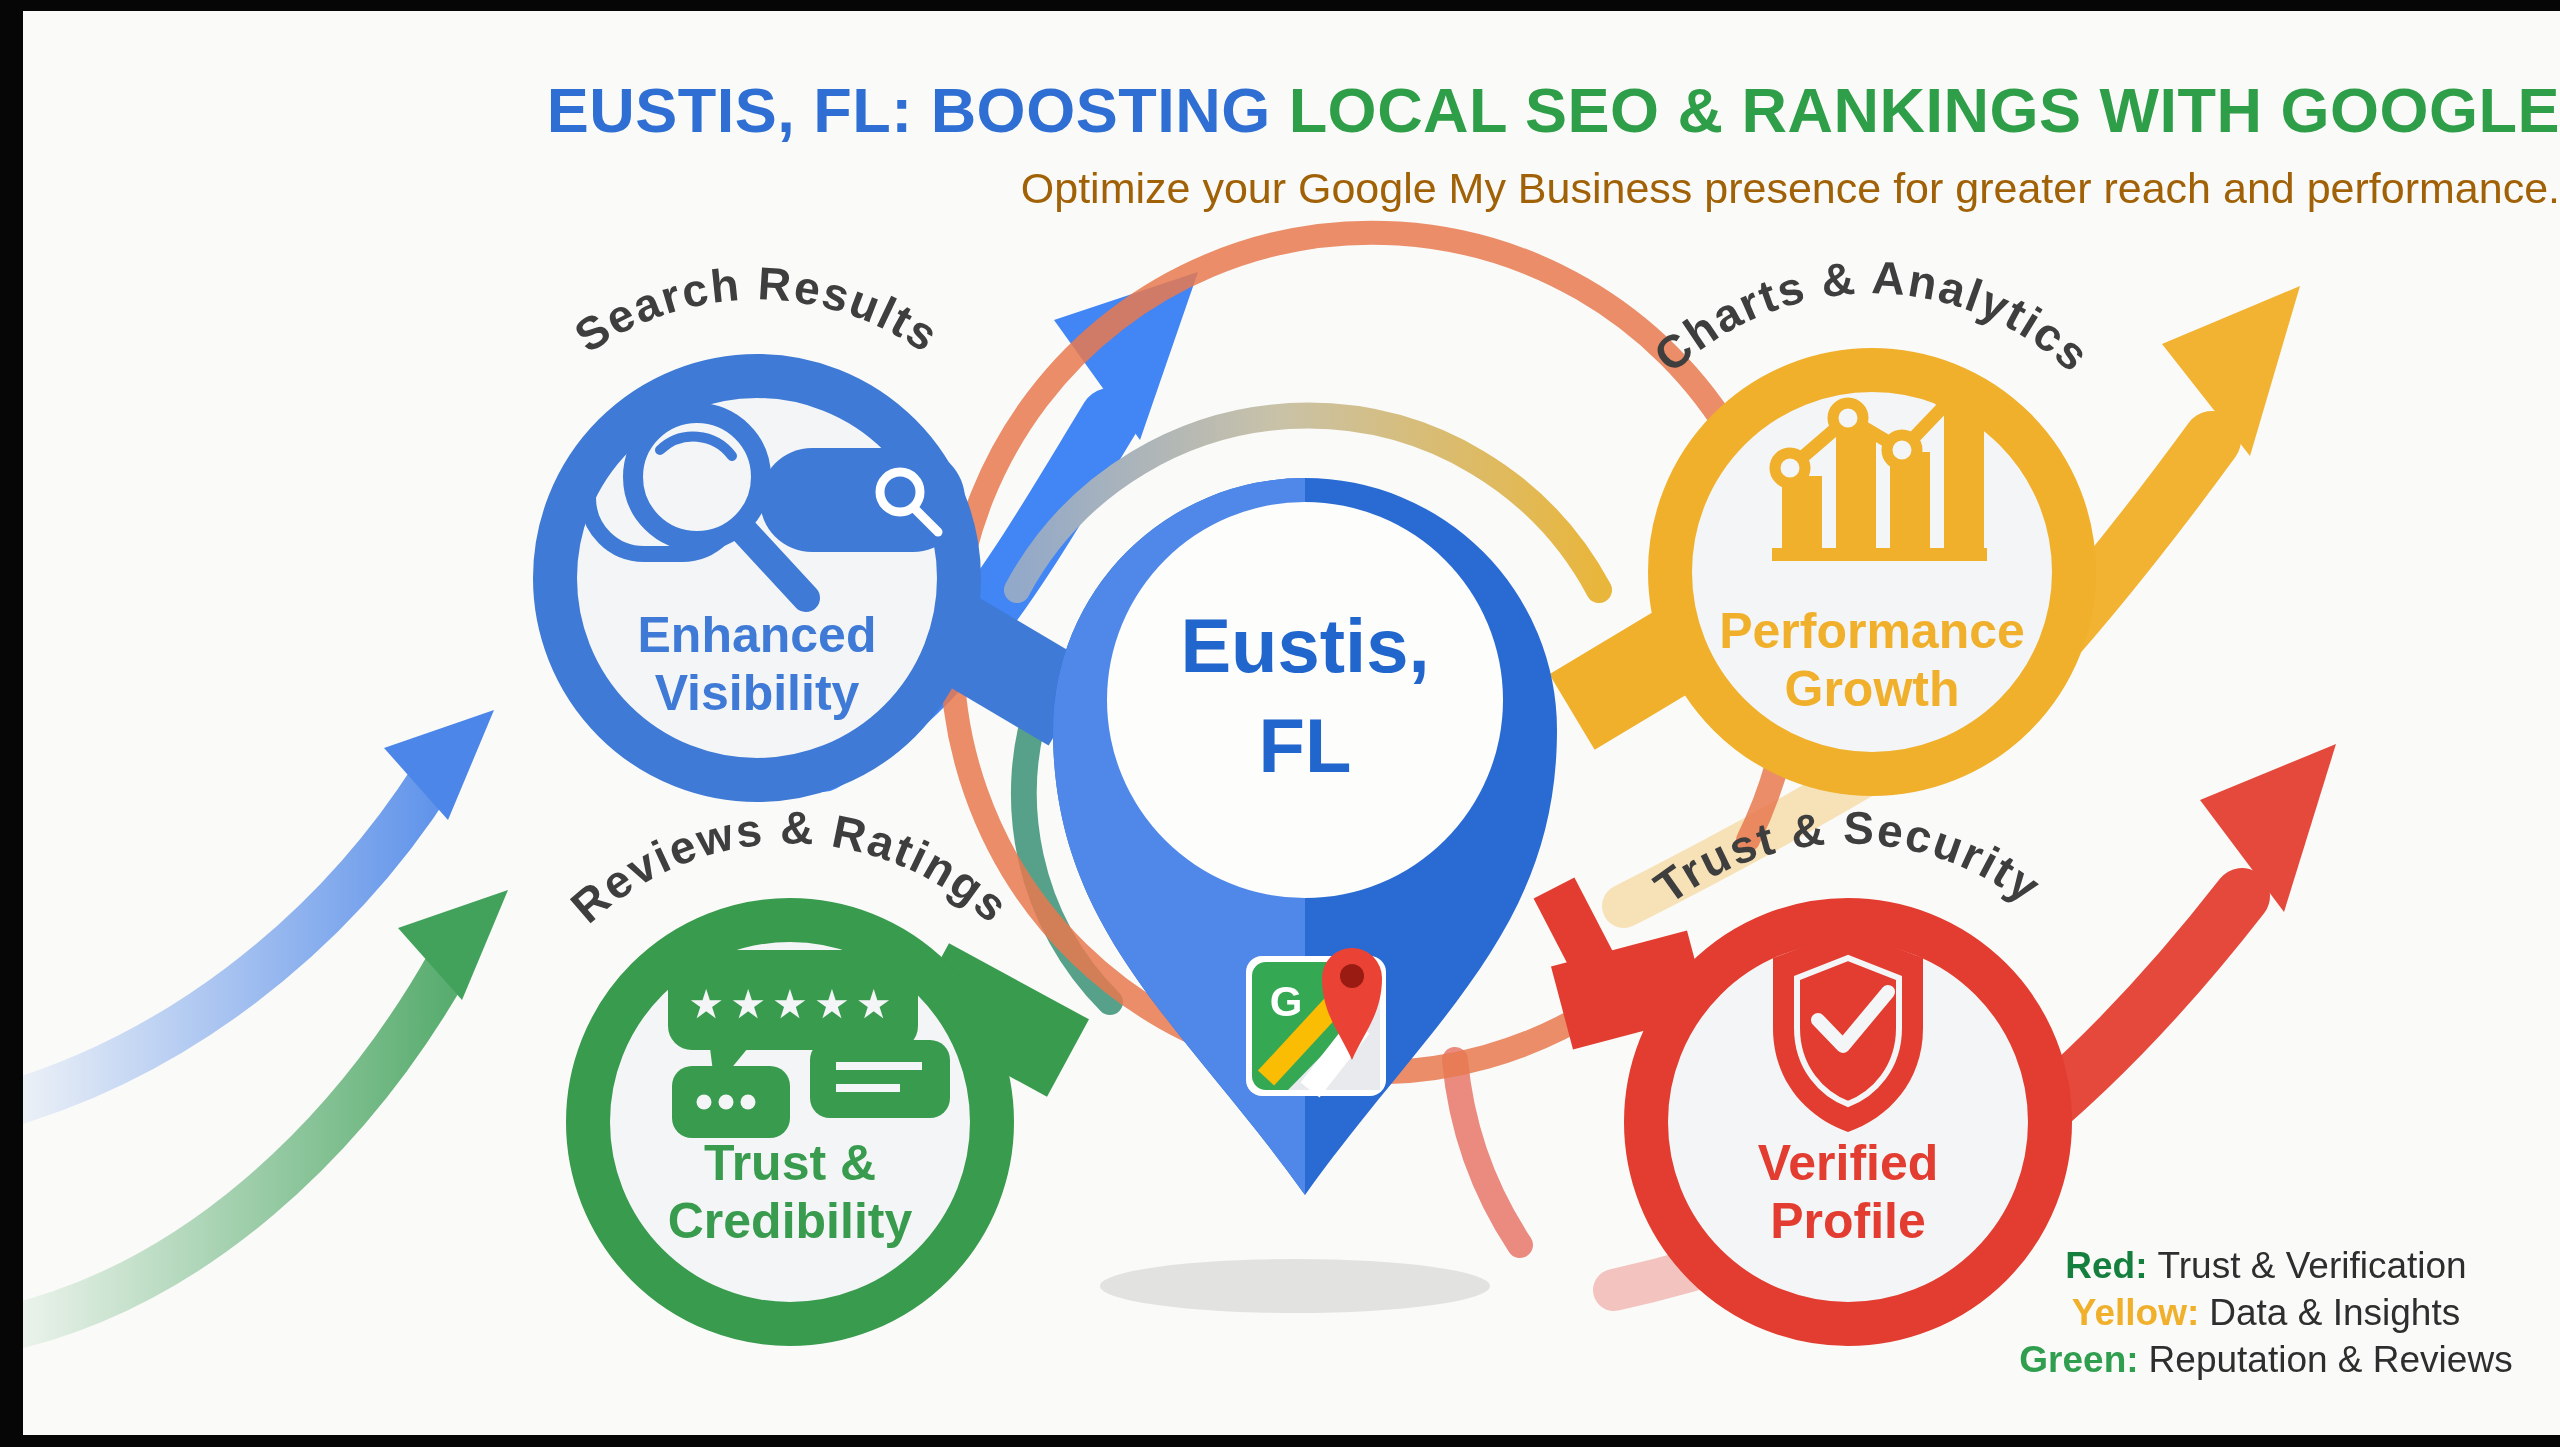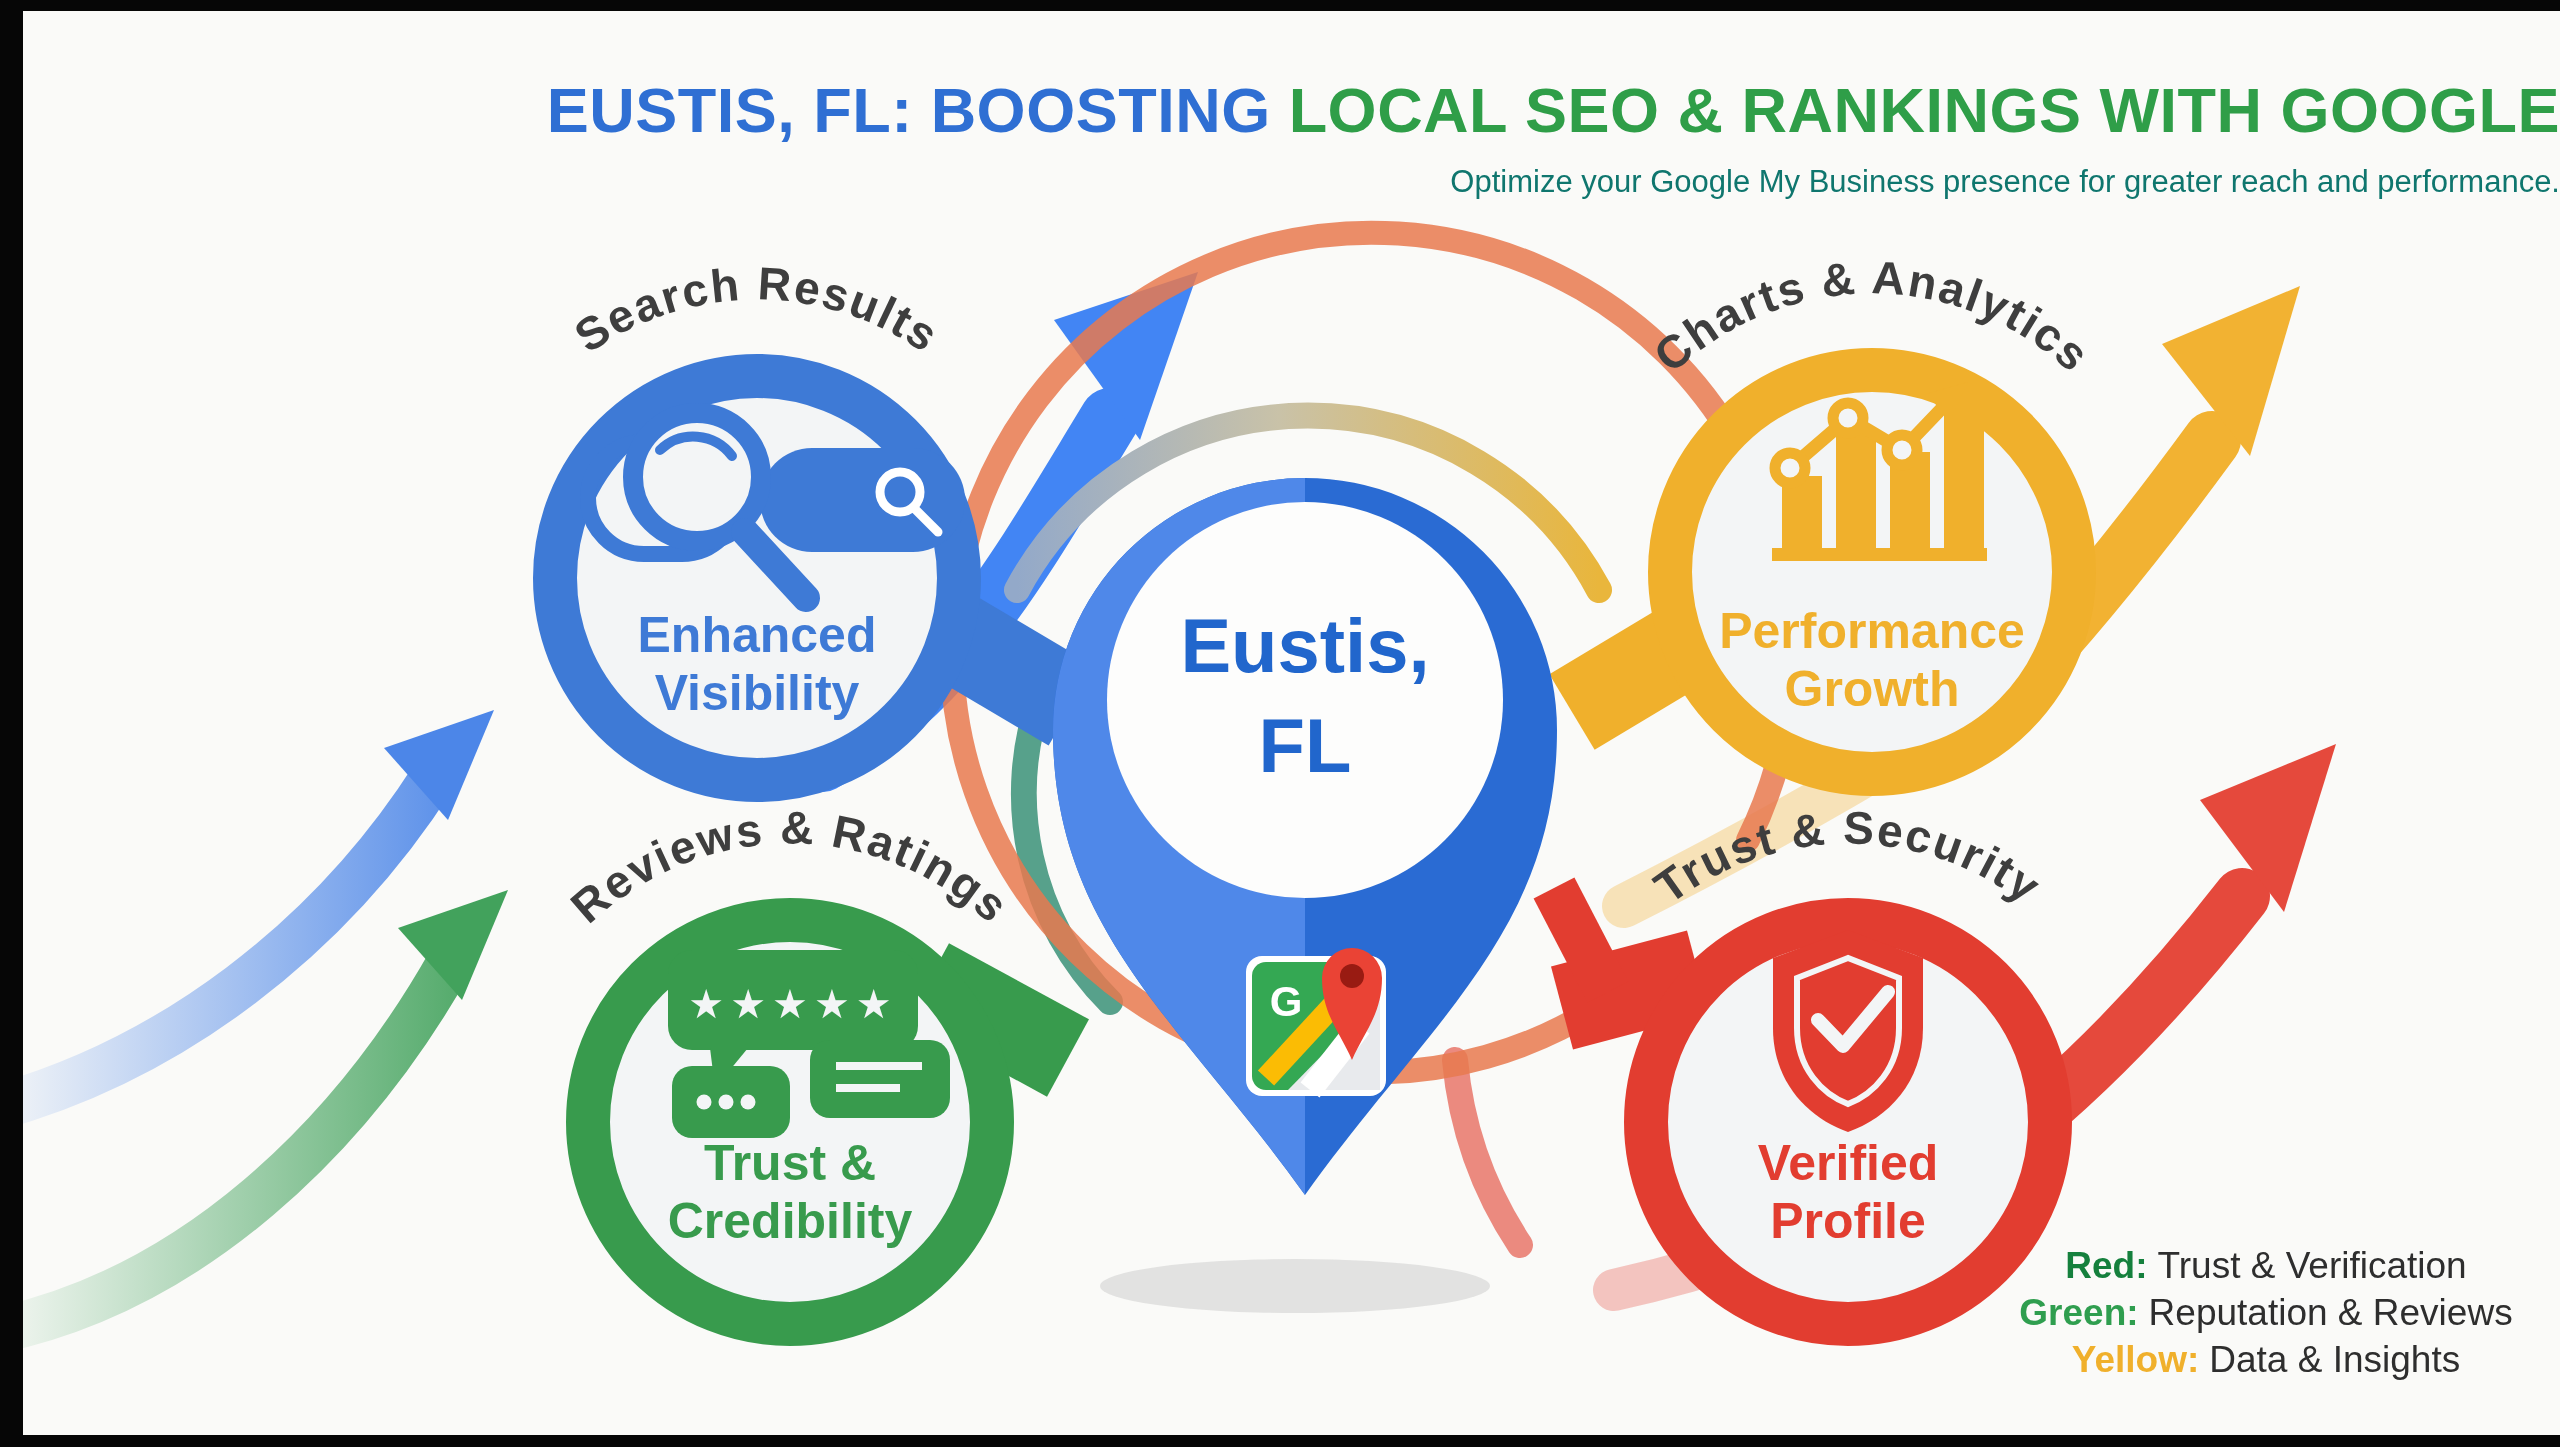--- a/index.html
+++ b/index.html
@@ -11,21 +11,21 @@
   }
   .stage { position: absolute; inset: 0; width: 2560px; height: 1447px; }
   .letterbox { position: absolute; background: #060606; z-index: 40; }
   .bar-top    { top: 0; left: 0; width: 2560px; height: 11px; }
   .bar-bottom { bottom: 0; left: 0; width: 2560px; height: 12px; }
   .bar-left   { top: 0; left: 0; width: 23px; height: 1447px; }
 
   .header { position: absolute; top: 74px; left: 0; width: 2560px; text-align: right; z-index: 30; }
   .title { font-size: 63px; font-weight: 700; letter-spacing: 0.5px; white-space: nowrap; }
   .title .t2 { margin-left: 18px; }
-  .subtitle { margin-top: 18px; font-size: 31px; font-weight: 400; color: #0f766e; }
+  .subtitle { margin-top: 18px; font-size: 43px; font-weight: 400; color: #a16207; }
 
   svg#art { position: absolute; top: 0; left: 0; z-index: 10; }
   svg text { font-family: "Liberation Sans", sans-serif; }
   .arc-label { font-size: 46px; font-weight: 700; fill: #3e3e3e; letter-spacing: 2px; }
   .caption { font-size: 50px; font-weight: 700; text-anchor: middle; }
   .pin-city { font-weight: 700; text-anchor: middle; }
 
   .legend {
     position: absolute; right: 14px; bottom: 64px; width: 560px;
     text-align: center; z-index: 30;
@@ -195,23 +195,23 @@
       <span class="t1" style="color: rgb(47, 111, 211);">EUSTIS, FL: BOOSTING</span><span class="t2" style="color: rgb(47, 158, 72);">LOCAL SEO &amp; RANKINGS WITH GOOGLE</span>
     </div>
     <div class="subtitle">Optimize your Google My Business presence for greater reach and performance.</div>
   </div>
 
   <div class="legend">
     <div class="legend-row">
       <span class="legend-label" style="color: #15803d;">Red:</span><span class="legend-text">Trust &amp; Verification</span>
     </div>
     <div class="legend-row">
+      <span class="legend-label" style="color: rgb(240, 176, 44);">Yellow:</span><span class="legend-text">Data &amp; Insights</span>
+    </div>
+    <div class="legend-row">
       <span class="legend-label" style="color: rgb(47, 158, 79);">Green:</span><span class="legend-text">Reputation &amp; Reviews</span>
-    </div>
-    <div class="legend-row">
-      <span class="legend-label" style="color: rgb(240, 176, 44);">Yellow:</span><span class="legend-text">Data &amp; Insights</span>
     </div>
   </div>
 
   <div class="letterbox bar-top"></div>
   <div class="letterbox bar-bottom"></div>
   <div class="letterbox bar-left"></div>
 </div>
 
 </body></html>

